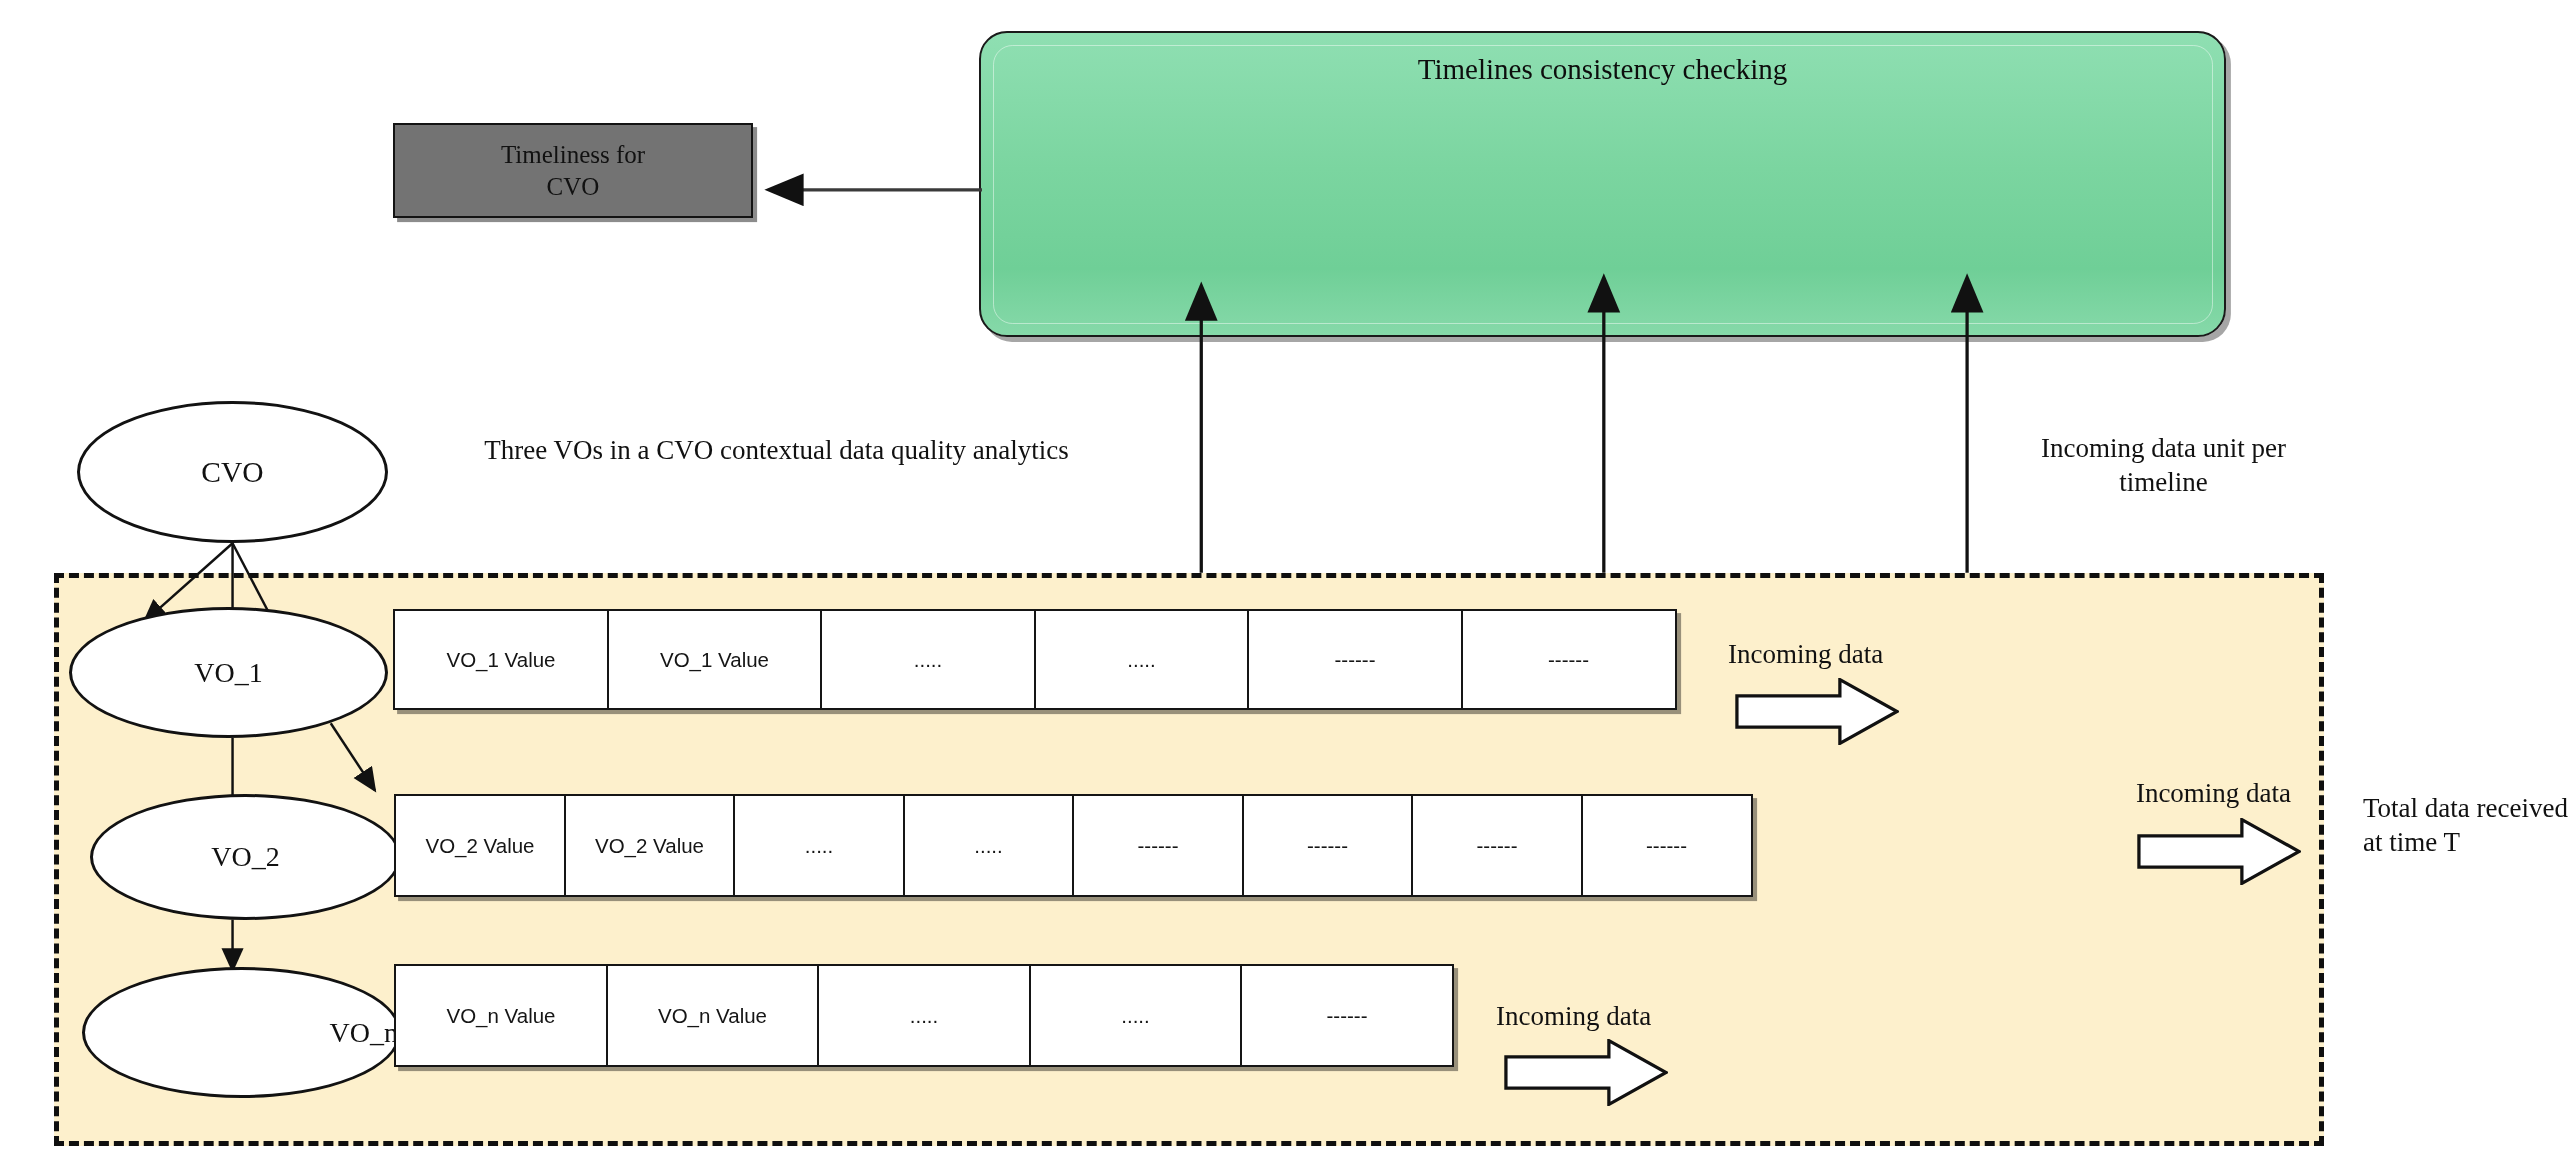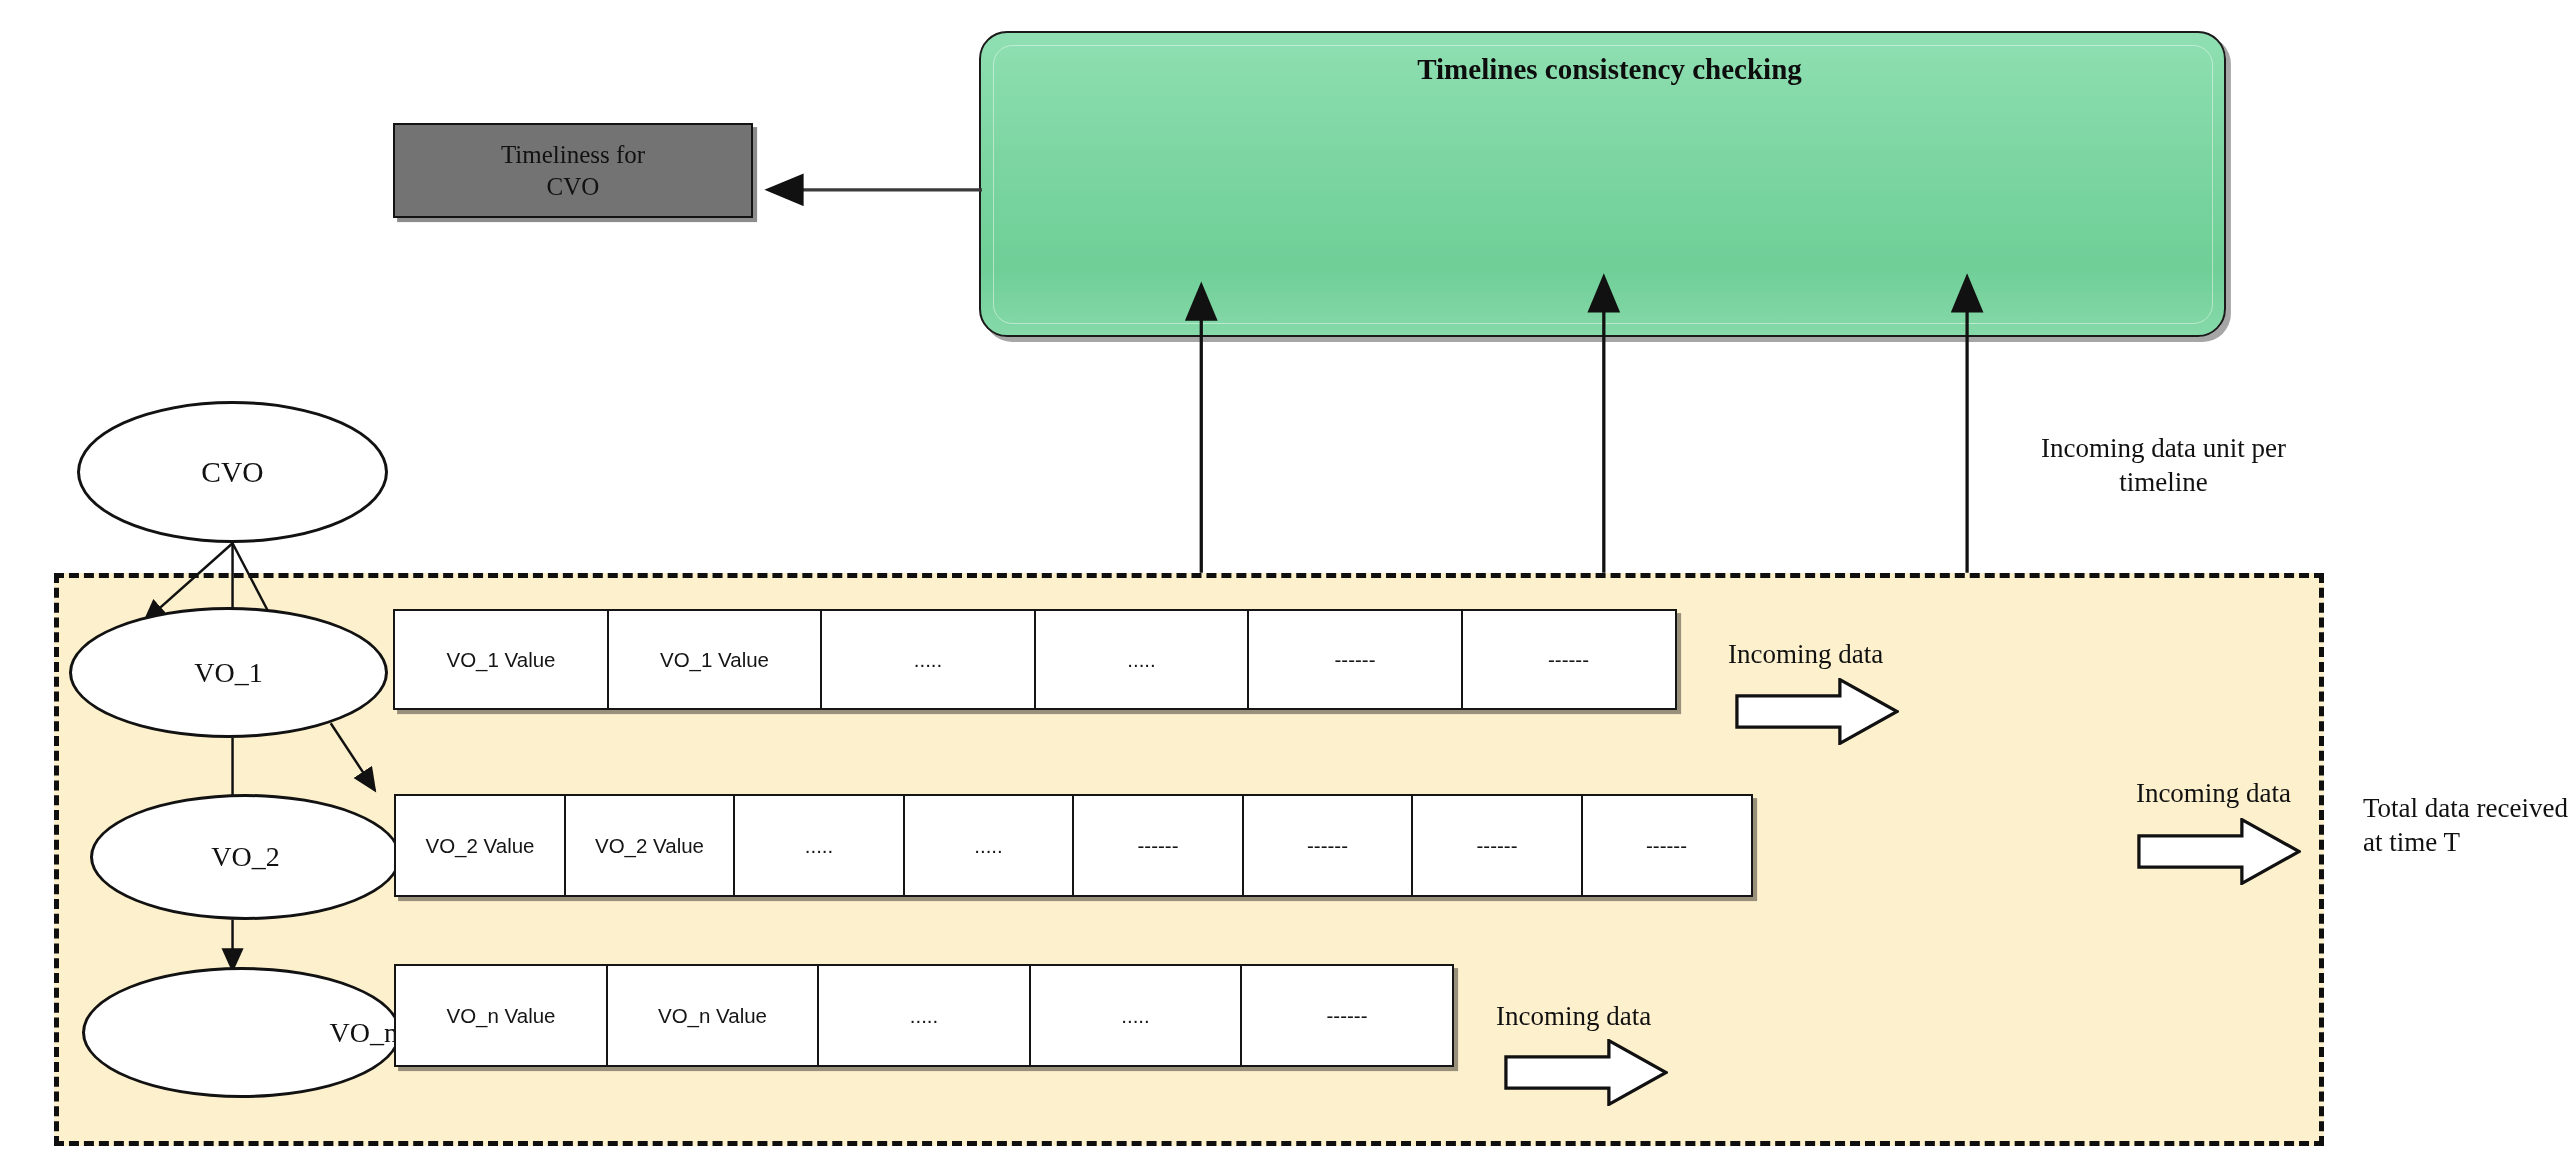--- a/index.html
+++ b/index.html
@@ -22,21 +22,21 @@
     box-shadow:4.9px 4.9px 0 rgba(0,0,0,0.35);
     box-sizing:border-box;z-index:3;
   }
   .green-inner-bevel{
     position:absolute;left:11.5px;top:11.5px;right:11.5px;bottom:11.5px;
     border-radius:19.6px;border:0.8px solid rgba(255,255,255,0.45);
     pointer-events:none;
   }
   .green-title{
     position:absolute;left:0;top:19.6px;width:100%;text-align:center;
-    font-size:29px;font-weight:bold;color:#0d0d0d;letter-spacing:0px;padding-left:7px;
+    font-size:29px;font-weight:normal;color:#0d0d0d;letter-spacing:0px;
   }
 
   .tl-box{
     position:absolute;background:#ffffff;border:2.5px solid #131313;
     box-shadow:4.1px 4.1px 0 rgba(0,0,0,0.45);
     display:flex;align-items:center;justify-content:center;text-align:center;
     box-sizing:border-box;font-size:24.5px;color:#111;line-height:1.22;
   }
   #tl-vo1{left:1015px;top:121px;width:355px;height:157px;}
   #tl-vo2{left:1383px;top:121px;width:376px;height:149px;}
@@ -201,20 +201,21 @@
 
   <svg class="svg-layer" viewBox="0 0 3148 1430">
 
     <path d="M1200,232 L942,232" stroke="#3a3a3a" stroke-width="4" fill="none" marker-end="url(#ah)"></path>
 
     <path d="M1468,700 L1468,352" stroke="#111" stroke-width="4" fill="none" marker-end="url(#ah)"></path>
     <path d="M1960,700 L1960,342" stroke="#111" stroke-width="4" fill="none" marker-end="url(#ah)"></path>
     <path d="M2404,700 L2404,342" stroke="#111" stroke-width="4" fill="none" marker-end="url(#ah)"></path>
   </svg>
 
+  <div class="lbl" id="lbl-threevos">Three VOs in a CVO contextual data quality analytics</div>
   <div class="lbl" id="lbl-incoming-unit">Incoming data unit per timeline</div>
   <div class="lbl" id="lbl-total">Total data received at time T</div>
   <div class="lbl" id="lbl-inc-1">Incoming data</div>
   <div class="lbl" id="lbl-inc-2">Incoming data</div>
   <div class="lbl" id="lbl-inc-3">Incoming data</div>
 
 </div>
 
 
 </body></html>

